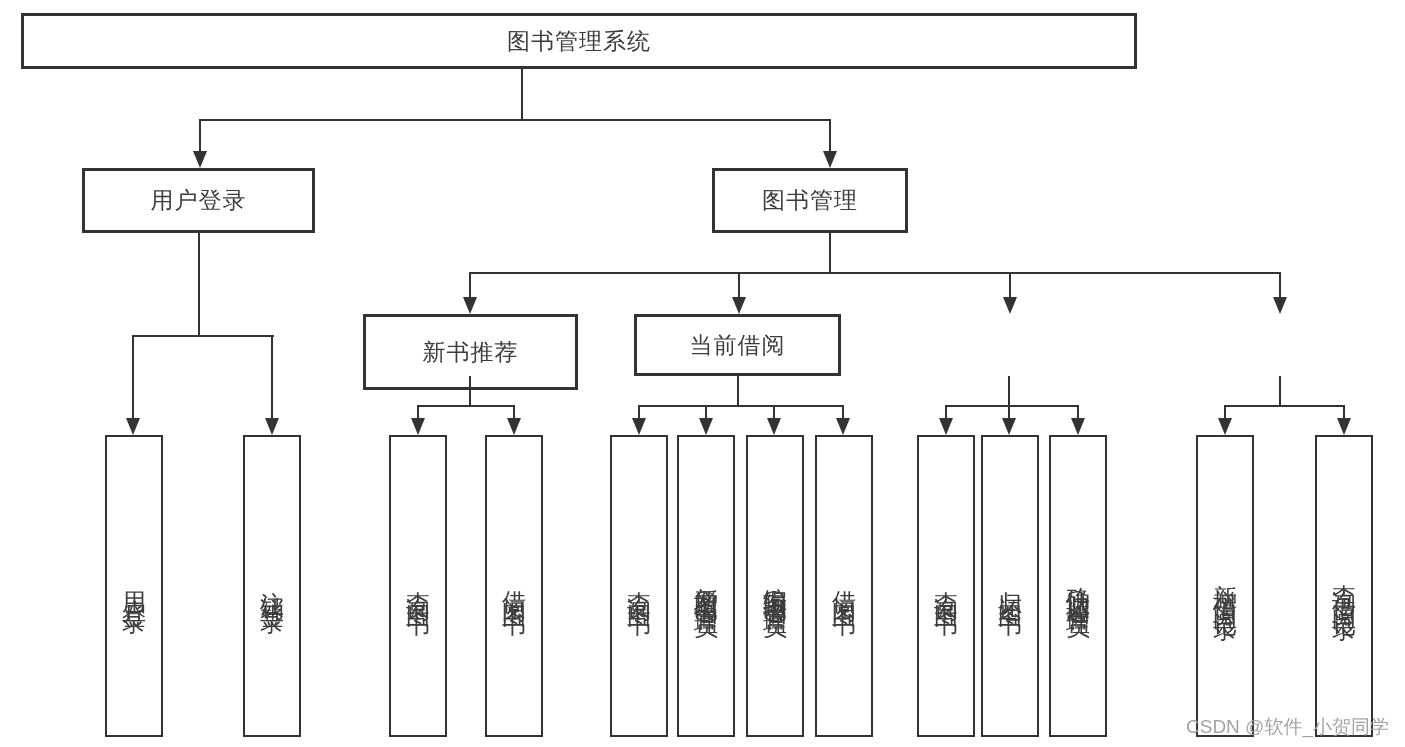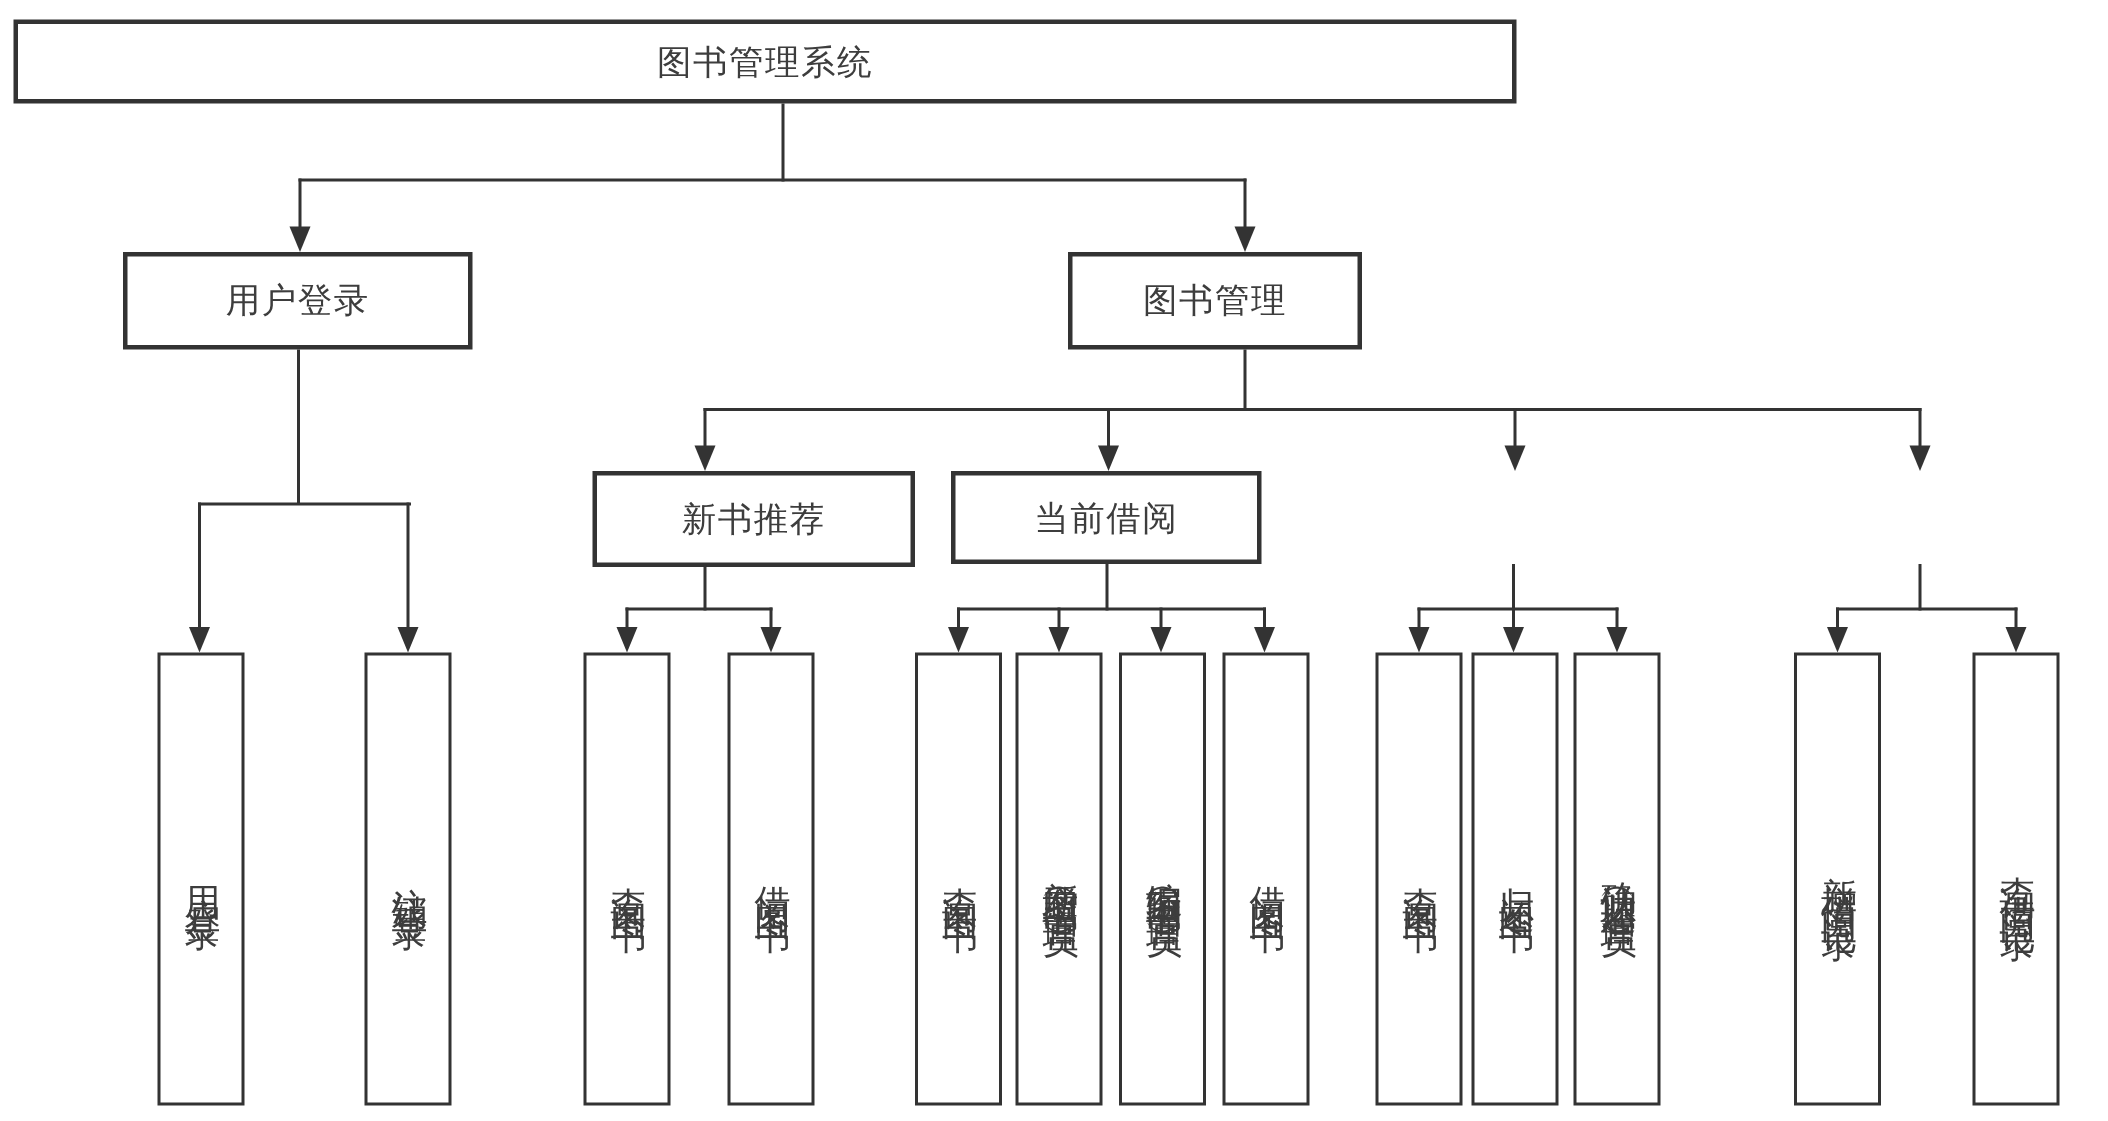--- a/index.html
+++ b/index.html
@@ -32,33 +32,33 @@
   .watermark{
     position:absolute;left:1186px;top:714px;font-size:19px;
     color:rgba(158,158,158,0.95);white-space:nowrap;z-index:5;
   }
 </style>
 </head>
 <body>
 
 <div class="canvas">
 
-  <div class="box" style="left:9px;top:13px;width:1002px;height:56px;">
+  <div class="box" style="left:21px;top:13px;width:1116px;height:56px;">
     <span>图书管理系统</span>
   </div>
 
   <div class="box" style="left:82px;top:168px;width:233px;height:65px;">
     <span>用户登录</span>
   </div>
 
   <div class="box" style="left:712px;top:168px;width:196px;height:65px;">
     <span>图书管理</span>
   </div>
 
-  <div class="box" style="left:363px;top:314px;width:215px;height:64px;margin-left:32px;">
+  <div class="box" style="left:363px;top:314px;width:215px;height:76px;">
     <span>新书推荐</span>
   </div>
 
   <div class="box" style="left:634px;top:314px;width:207px;height:62px;">
     <span>当前借阅</span>
   </div>
 
 
 
   <div class="vbox" style="left:105px;top:435px;width:58px;height:302px;">
@@ -157,14 +157,15 @@
   <div class="line vline" style="left:1077px;top:405px;height:15px;"></div>
   <div class="arrow" style="left:1071px;top:418px;"></div>
 
   <div class="line vline" style="left:1279px;top:376px;height:31px;"></div>
   <div class="line hline" style="left:1224px;top:405px;width:121px;"></div>
   <div class="line vline" style="left:1224px;top:405px;height:15px;"></div>
   <div class="arrow" style="left:1218px;top:418px;"></div>
   <div class="line vline" style="left:1343px;top:405px;height:15px;"></div>
   <div class="arrow" style="left:1337px;top:418px;"></div>
 
+  <div class="watermark">CSDN @软件_小贺同学</div>
 
 </div>
 
 </body></html>

